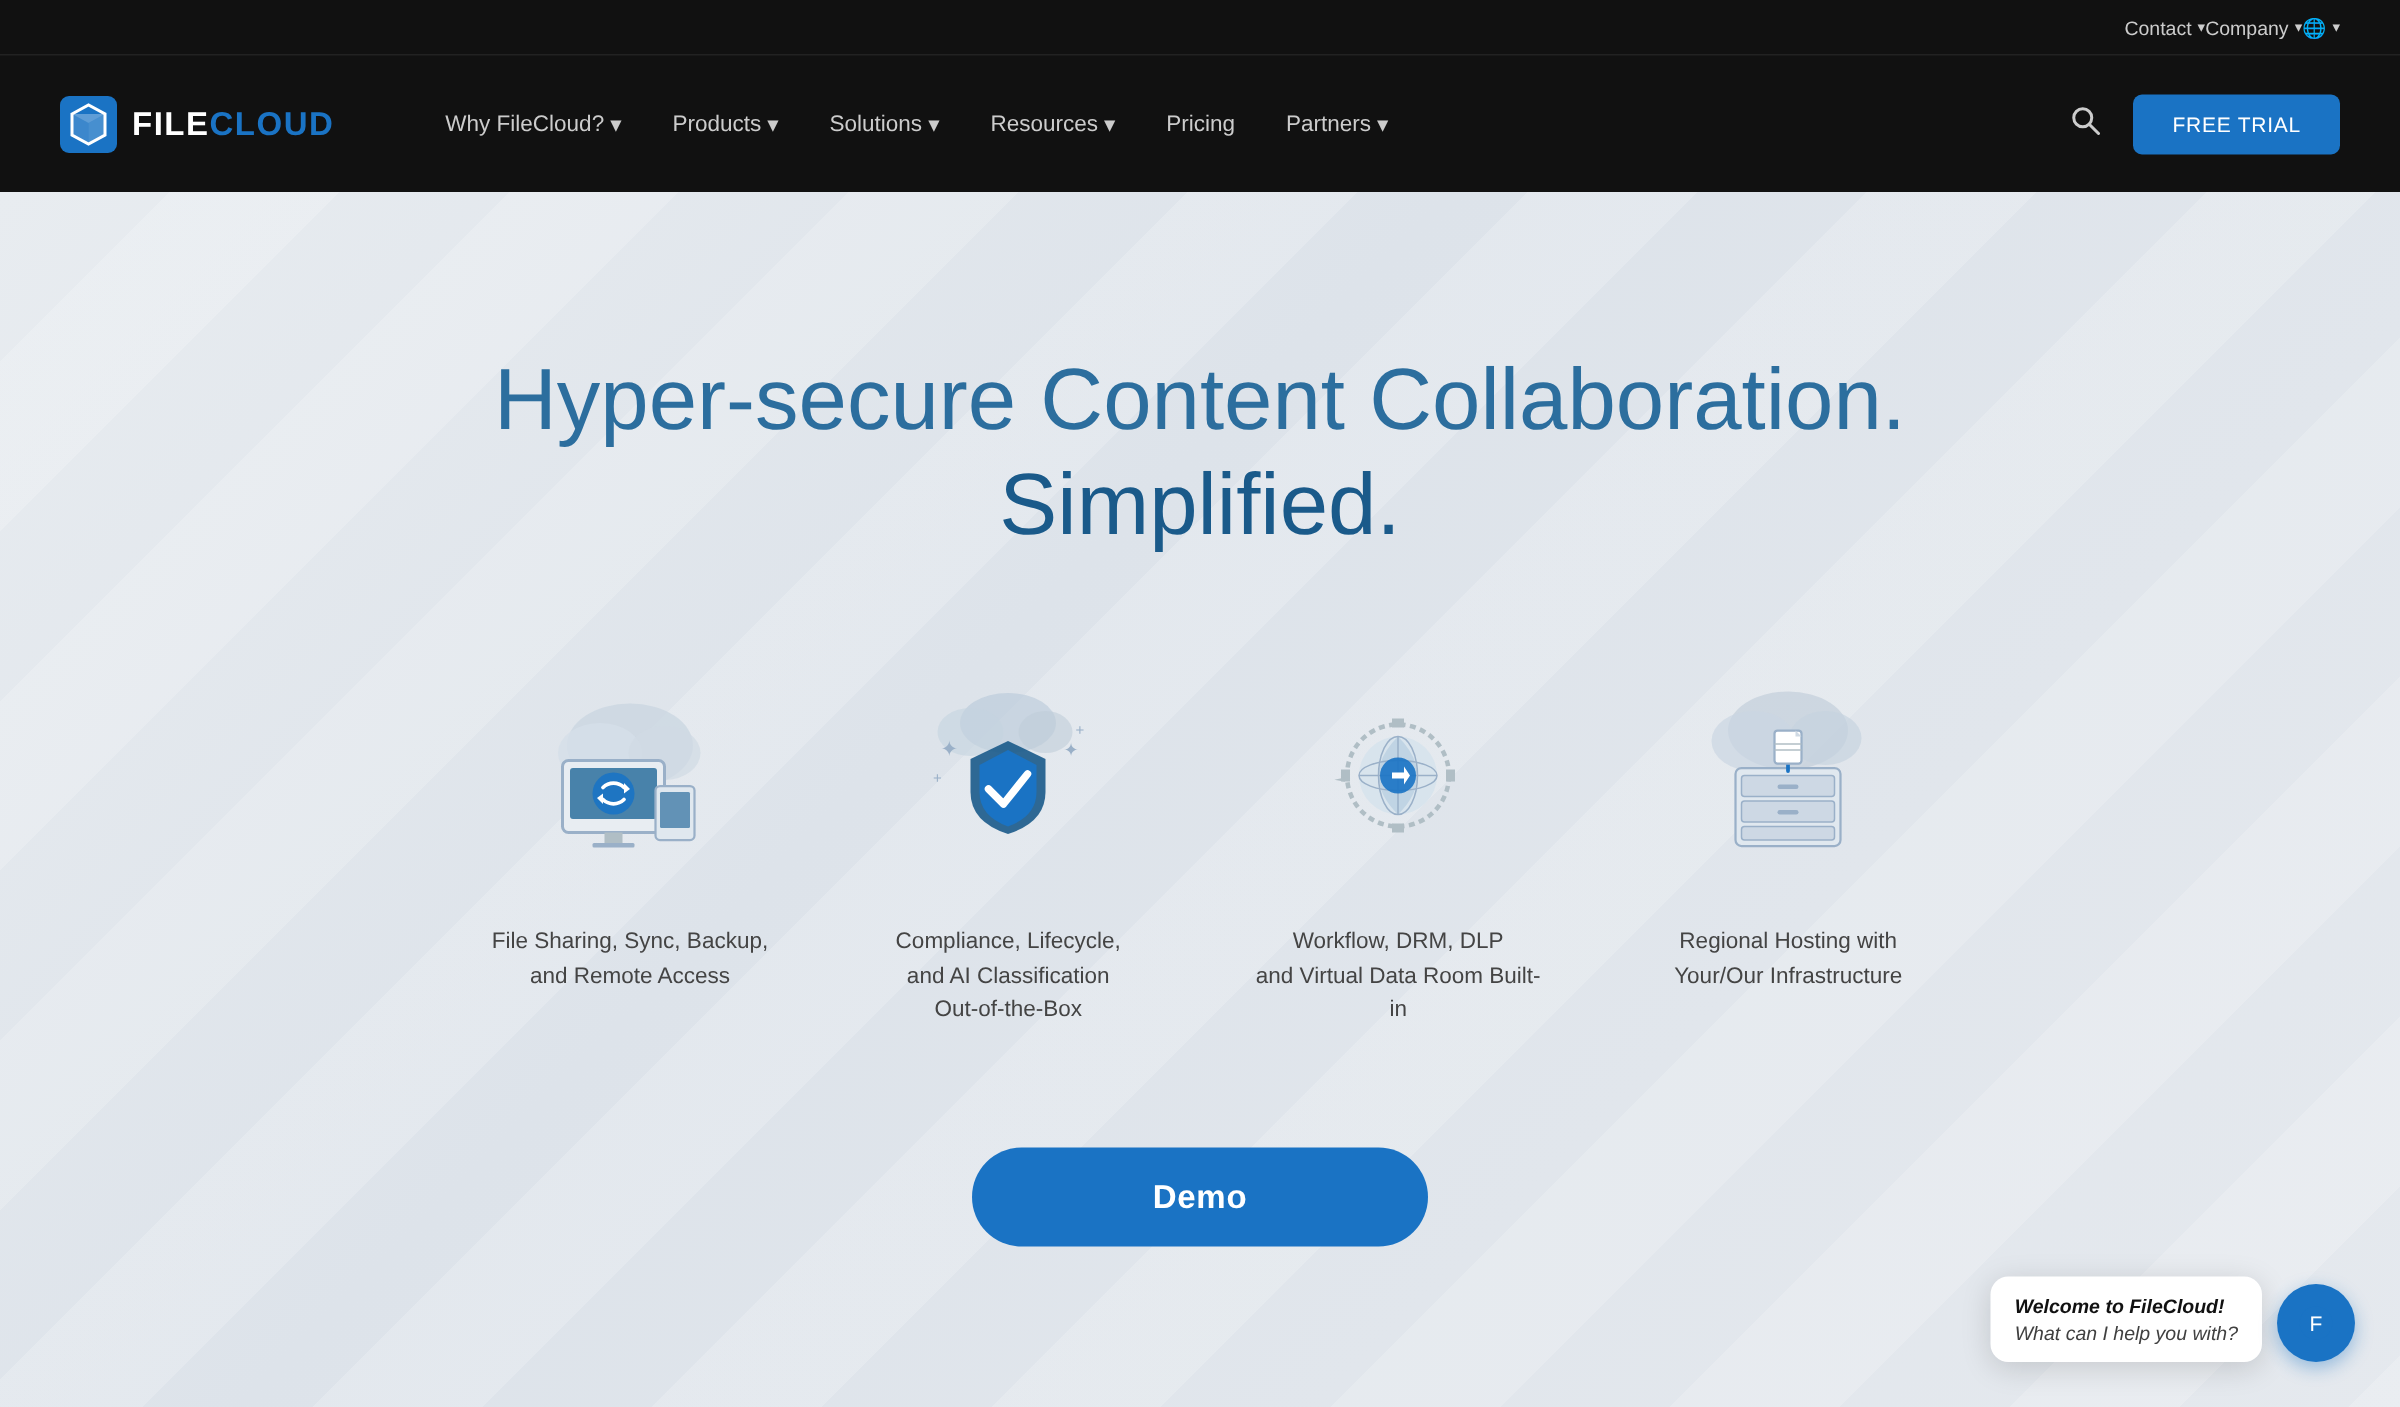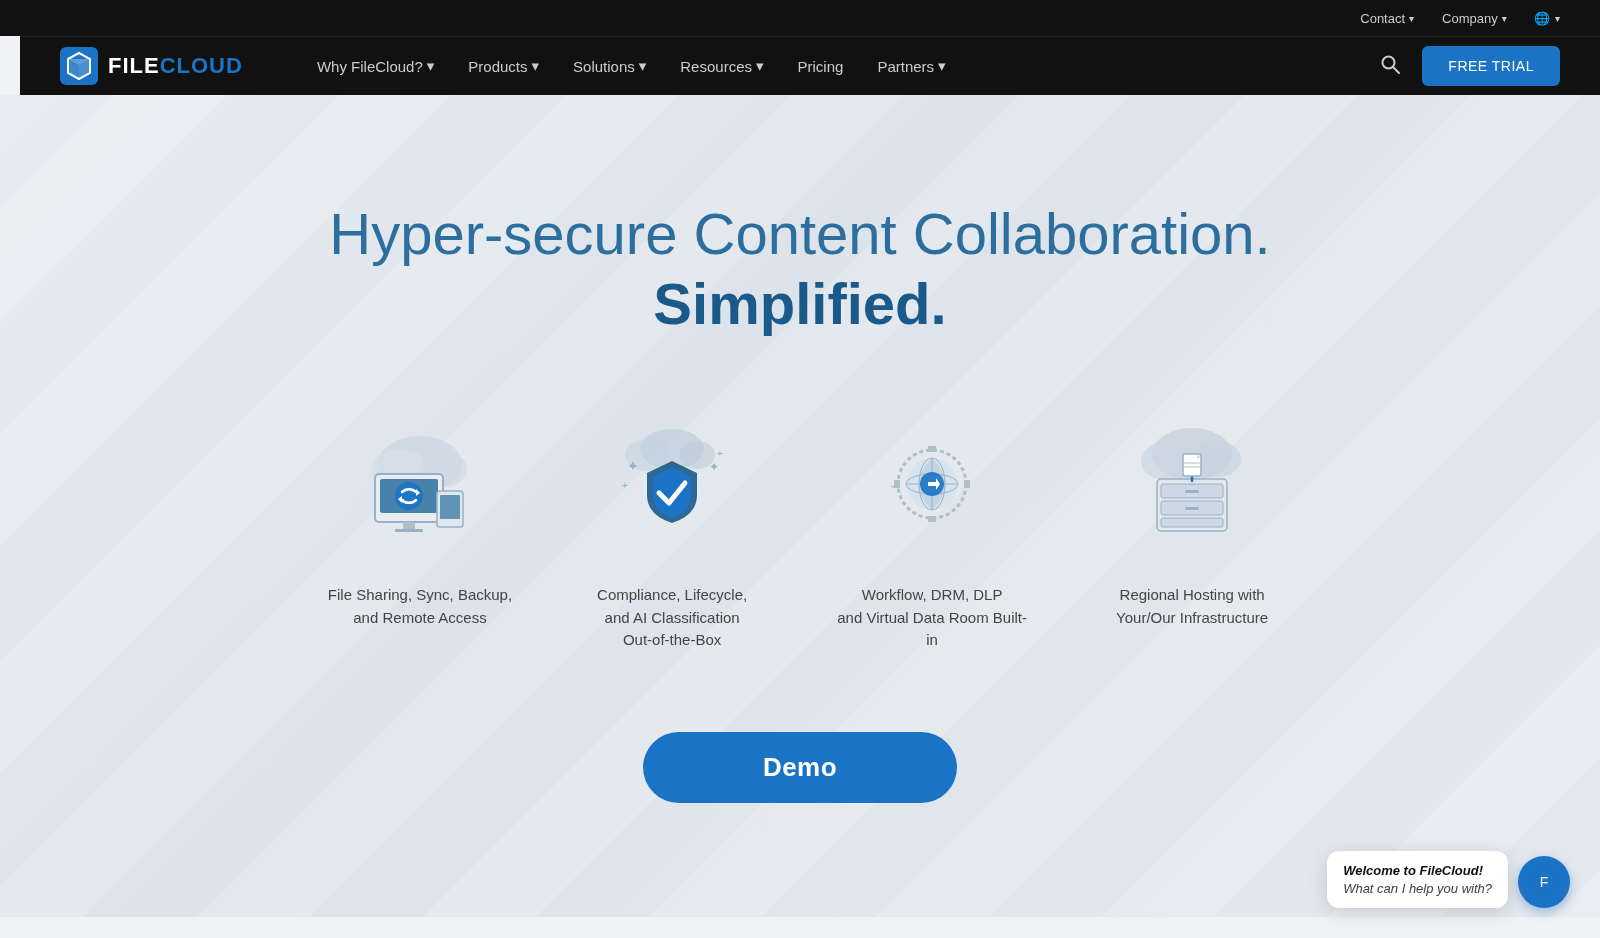--- a/index.html
+++ b/index.html
@@ -8,41 +8,39 @@
     
     .top-bar {
       background: #111;
       color: #ccc;
       display: flex;
       justify-content: flex-end;
       align-items: center;
       padding: 0 40px;
       height: 36px;
       font-size: 13px;
-      gap: 28px;
     }
     .top-bar a {
       color: #ccc;
       text-decoration: none;
       display: flex;
       align-items: center;
       gap: 4px;
       cursor: pointer;
     }
     .chevron { font-size: 10px; }
 
     
     .navbar {
       background: #111;
       display: flex;
       align-items: center;
       padding: 0 40px;
-      height: 59px;
+      height: 92px;
       border-top: 1px solid #222;
-      margin-left: 20px;
     }
     .logo-area {
       display: flex;
       align-items: center;
       gap: 10px;
       margin-right: 60px;
     }
     .logo-icon {
       width: 38px;
       height: 38px;
@@ -131,21 +129,21 @@
     }
     .hero-title h1 {
       font-size: 58px;
       font-weight: 400;
       color: #2c6e9e;
       line-height: 1.2;
       margin-bottom: 6px;
     }
     .hero-title h1 strong {
       color: #1a5a8a;
-      font-weight: 700;
+      font-weight: 400;
     }
 
     
     .features-row {
       display: flex;
       justify-content: center;
       gap: 80px;
       position: relative;
       z-index: 1;
       margin-bottom: 80px;
@@ -174,21 +172,21 @@
     
     .icon-svg {
       width: 130px;
       height: 130px;
     }
 
     
     .demo-btn {
       background: #1a73c4;
       color: #fff;
-      font-size: 26px;
+      font-size: 22px;
       font-weight: 600;
       padding: 20px 120px;
       border-radius: 50px;
       cursor: pointer;
       border: none;
       position: relative;
       z-index: 1;
       letter-spacing: 0.5px;
       text-align: center;
     }

